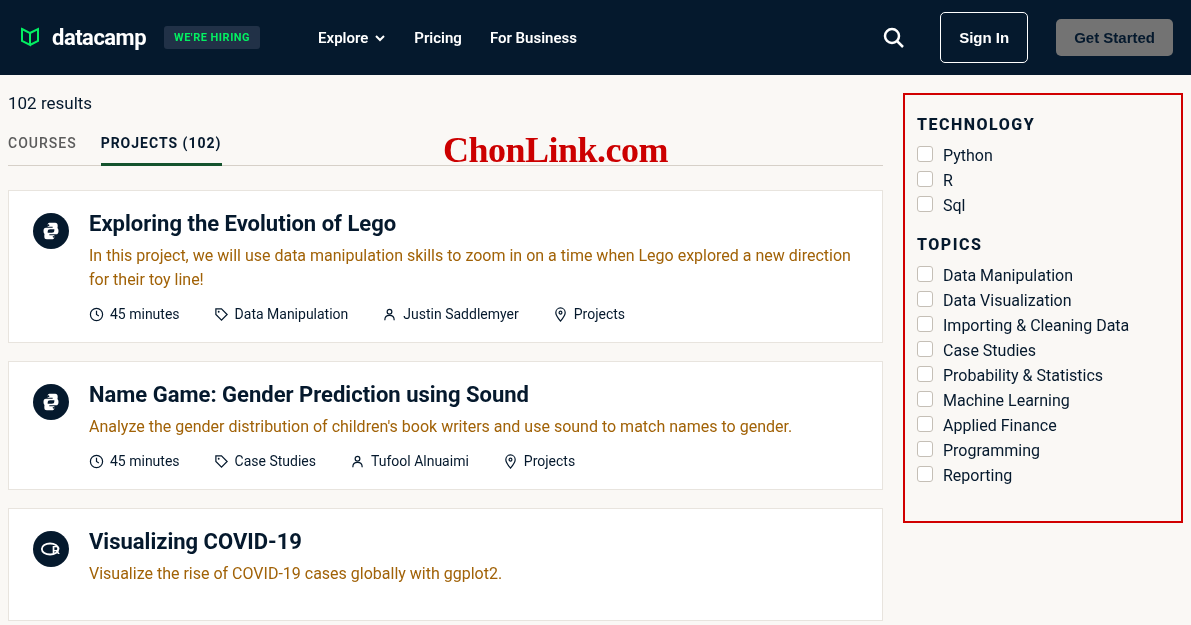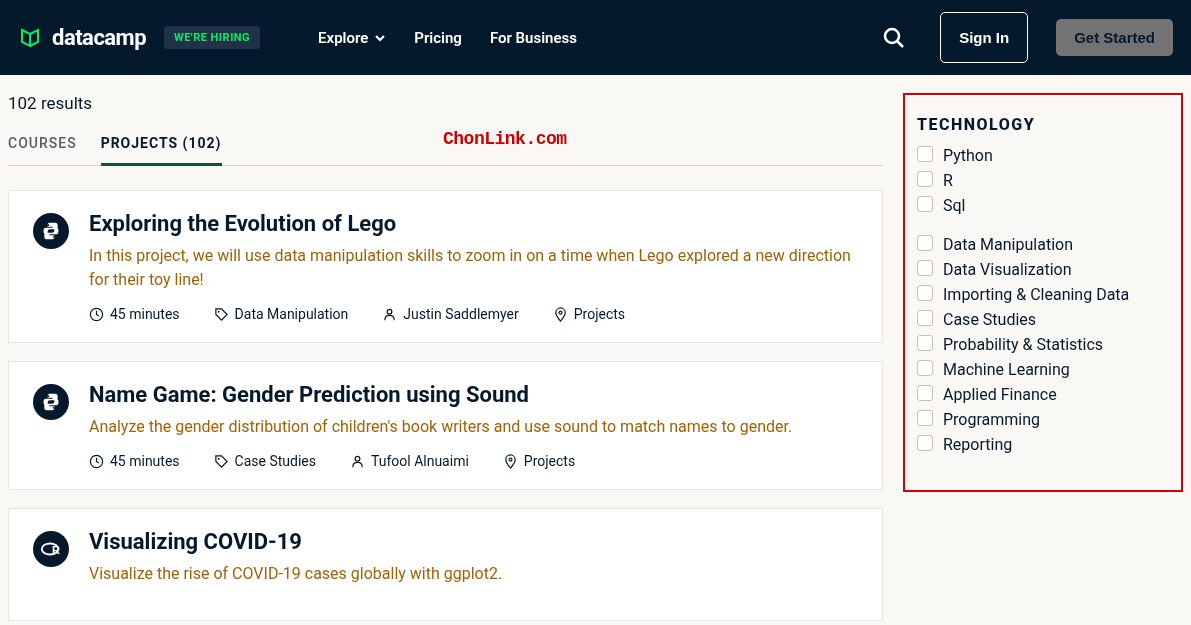--- a/index.html
+++ b/index.html
@@ -1,40 +1,40 @@
 <!DOCTYPE html>
 <html><head>
   <meta charset="utf-8">
   <style>
     * { margin: 0; padding: 0; box-sizing: border-box; }
     body { font-family: -apple-system, BlinkMacSystemFont, 'Segoe UI', Roboto, sans-serif; background: #faf8f5; }
     
     .topbar { background: #05192d; color: #fff; padding: 12px 18px; display: flex; align-items: center; gap: 18px; }
-    .logo-area { display: flex; align-items: center; gap: 10px; }
+    .logo-area { display: flex; gap: 10px; }
     .logo-mark { width: 24px; height: 24px; }
     .logo-text { font-size: 22px; font-weight: 700; color: #fff; letter-spacing: -0.5px; }
     .hiring-badge { background: #213147; color: #03ef62; font-size: 11px; font-weight: 700; padding: 5px 10px; border-radius: 3px; letter-spacing: 0.5px; }
     .nav-links { display: flex; gap: 28px; margin-left: 40px; align-items: center; }
     .nav-link { color: #fff; font-size: 15px; font-weight: 600; cursor: pointer; display: flex; align-items: center; gap: 6px; }
     .chevron { width: 12px; height: 12px; }
     .spacer { flex: 1; }
     .search-btn { width: 24px; height: 24px; cursor: pointer; color: #fff; }
     .signin-btn { background: transparent; border: 1.5px solid #fff; color: #fff; padding: 16px 18px; border-radius: 5px; font-size: 15px; font-weight: 700; cursor: pointer; margin-left: 16px; }
     .getstarted-btn { background: #737373; color: #05192d; border: none; padding: 10px 18px; border-radius: 5px; font-size: 15px; font-weight: 700; cursor: pointer; margin-left: 10px; }
     
     .page { display: flex; padding: 18px 8px 0 8px; gap: 20px; max-width: 1191px; }
     .left { flex: 1; min-width: 0; }
     .right { width: 280px; }
     
     .results-count { font-size: 17px; color: #05192d; margin-bottom: 22px; }
     .tabs { display: flex; gap: 24px; border-bottom: 1px solid #d6d0c8; margin-bottom: 24px; position: relative; }
     .tab { font-size: 14px; letter-spacing: 1px; color: #5c5c5c; padding-bottom: 12px; cursor: pointer; font-weight: 500; }
     .tab.active { color: #05192d; font-weight: 700; border-bottom: 3px solid #14532d; margin-bottom: -1px; }
     
-    .watermark { position: absolute; left: 435px; top: -6px; color: #c00; font-size: 18px; font-weight: 800; font-family: Liberation Mono, monospace; letter-spacing: -0.5px; }
+    .watermark { position: absolute; left: 435px; top: -6px; color: #c00; font-size: 36px; font-weight: 800; font-family: Liberation Serif, serif; letter-spacing: -0.5px; }
     
     .card { background: #fff; border: 1px solid #e8e4de; border-radius: 0; padding: 20px 24px; margin-bottom: 18px; display: flex; gap: 20px; }
     .card-icon { width: 36px; height: 36px; border-radius: 50%; background: #05192d; display: flex; align-items: center; justify-content: center; flex-shrink: 0; margin-top: 2px; color: #fff; }
     .card-body { flex: 1; }
     .card-title { font-size: 22px; font-weight: 700; color: #05192d; margin-bottom: 8px; }
     .card-desc { font-size: 16px; color: #a16207; line-height: 1.5; margin-bottom: 14px; }
     .card-meta { display: flex; gap: 34px; flex-wrap: wrap; color: #05192d; font-size: 14px; }
     .meta-item { display: flex; align-items: center; gap: 6px; }
     .meta-icon { width: 15px; height: 15px; flex-shrink: 0; }
     
@@ -195,20 +195,21 @@
         <div class="filter-item">
             <div class="checkbox"></div>
             <span class="filter-label">R</span>
           </div>
         <div class="filter-item">
             <div class="checkbox"></div>
             <span class="filter-label">Sql</span>
           </div>
       </div>
       <div class="filter-group" style="margin-bottom:0">
+        <div class="filter-title">TOPICS</div>
         <div class="filter-item">
             <div class="checkbox"></div>
             <span class="filter-label">Data Manipulation</span>
           </div>
         <div class="filter-item">
             <div class="checkbox"></div>
             <span class="filter-label">Data Visualization</span>
           </div>
         <div class="filter-item">
             <div class="checkbox"></div>

